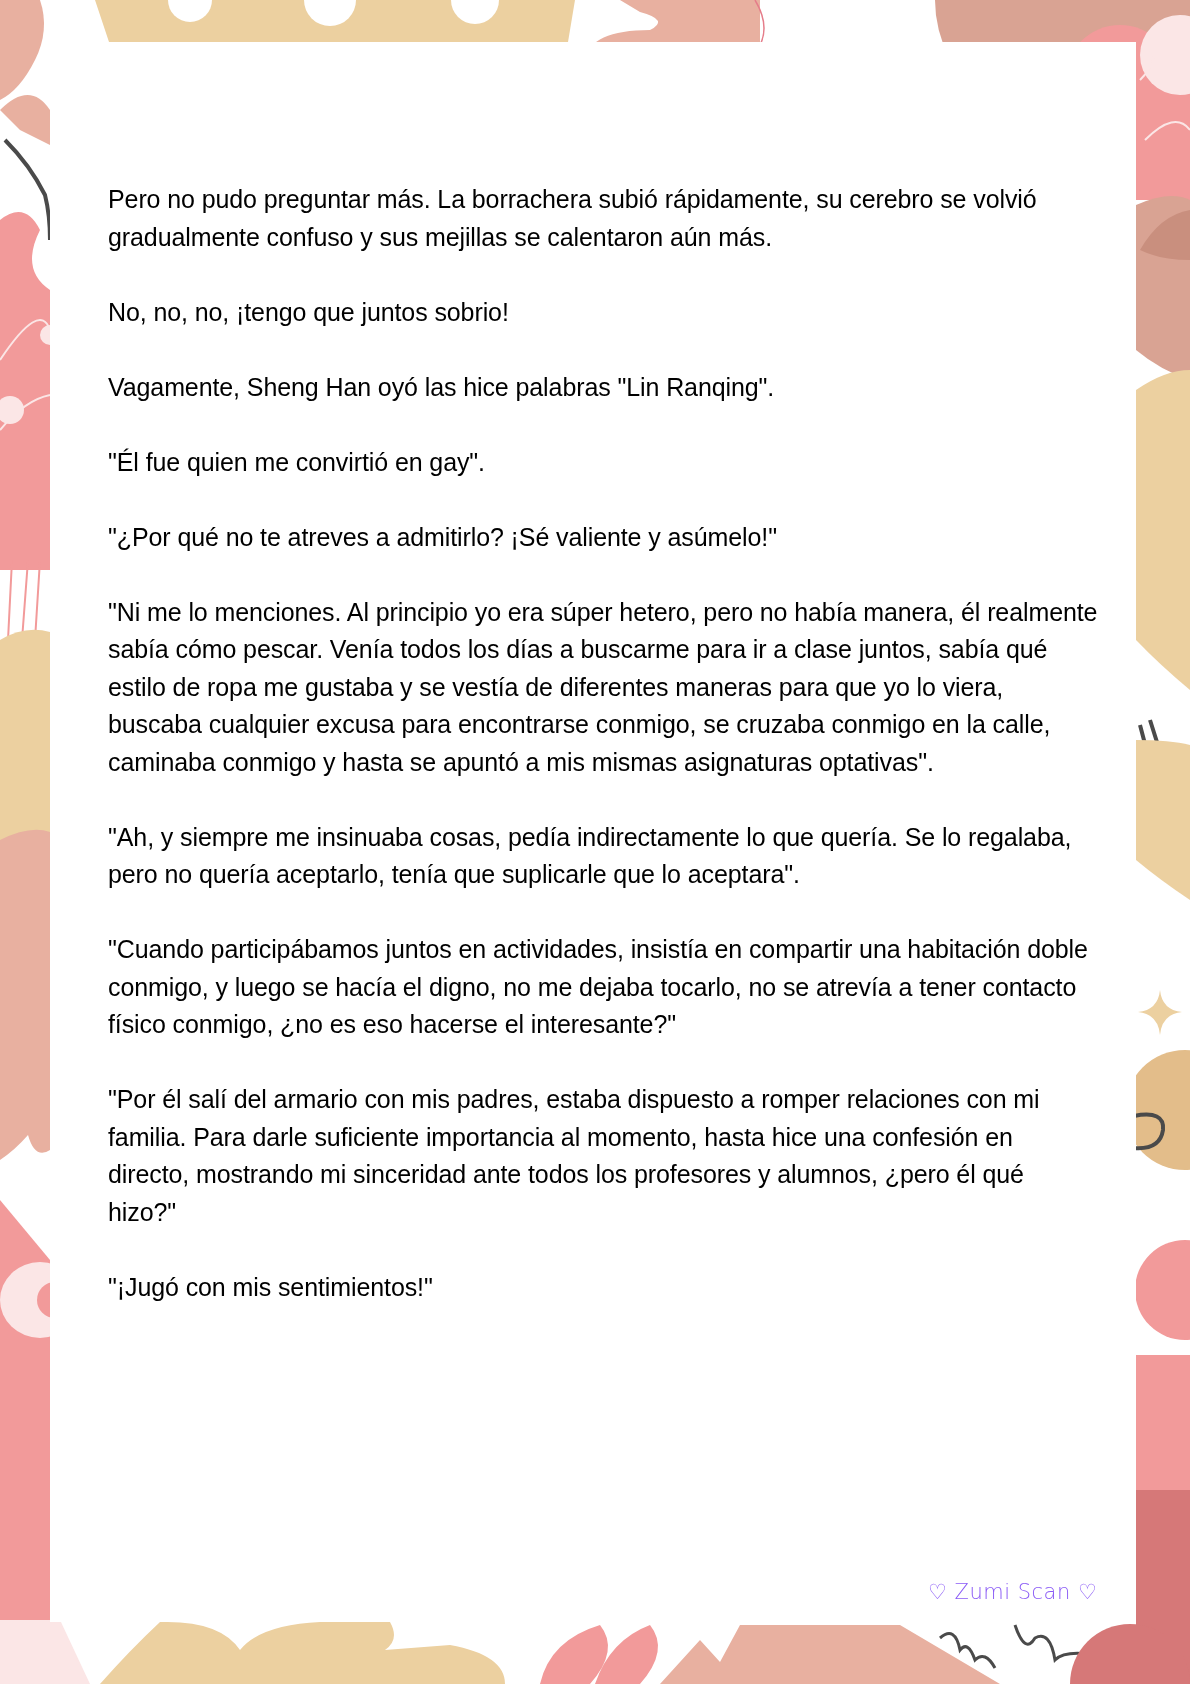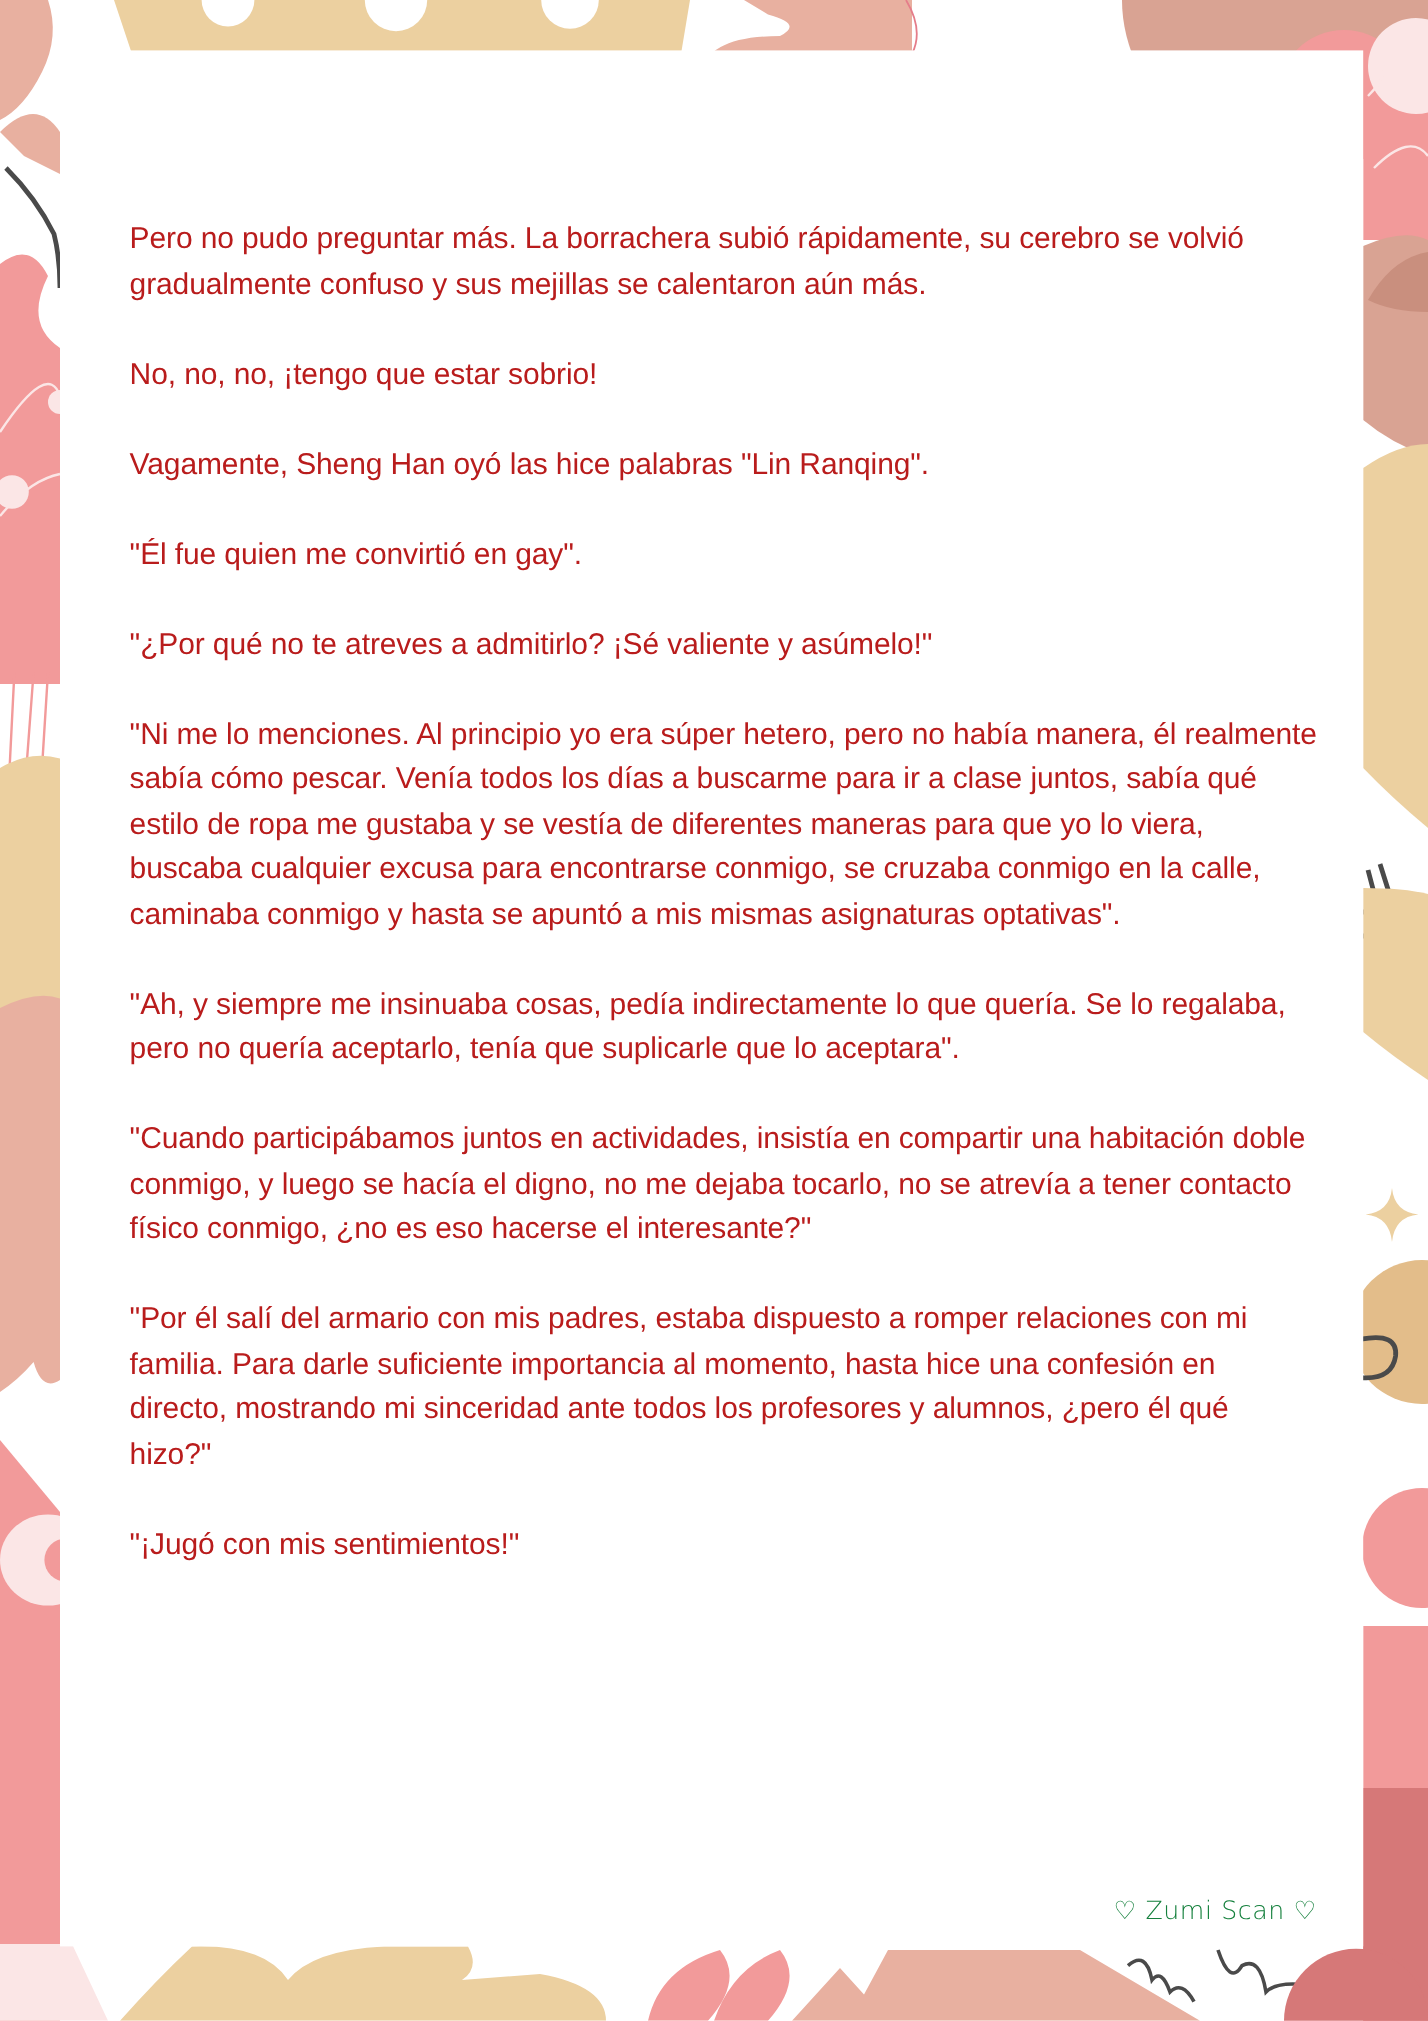--- a/index.html
+++ b/index.html
@@ -8,27 +8,27 @@
     background: #ffffff;
     font-family: "Liberation Sans", "DejaVu Sans", sans-serif;
   }
   .deco { position: absolute; }
   .frame {
     position: absolute; left: 50px; top: 42px; width: 1086px; height: 1580px;
     background: #ffffff;
   }
   .content {
     position: absolute; left: 108px; top: 181px; width: 990px;
-    color: #b91c1c; font-size: 25px; line-height: 37.5px;
+    color: #000000; font-size: 25px; line-height: 37.5px;
     letter-spacing: -0.1px;
   }
   .content p { margin: 0 0 37.5px 0; }
   .signature {
     position: absolute; left: 928px; top: 1580px;
-    font-family: "DejaVu Sans", sans-serif; font-size: 21px; color: #15803d;
+    font-family: "DejaVu Sans", sans-serif; font-size: 21px; color: #8b5cf6;
     font-weight: 300; letter-spacing: 0.5px;
   }
 </style>
 </head>
 <body>
 
 <svg class="deco" width="1190" height="1684" viewBox="0 0 1190 1684" style="left:0;top:0;">
 
   <path d="M95 0 H575 L565 60 H115 Z" fill="#ecd0a0"></path>
   <circle cx="190" cy="0" r="22" fill="#ffffff"></circle>
@@ -74,21 +74,21 @@
   <path d="M540 1684 Q550 1640 600 1625 Q620 1650 590 1684 Z M595 1684 Q610 1640 650 1625 Q670 1650 640 1684 Z" fill="#f29a9a"></path>
   <path d="M660 1684 L700 1640 L720 1662 L740 1625 L900 1625 L1000 1684 Z" fill="#e8b0a0"></path>
   <path d="M940 1638 Q955 1625 960 1650 Q968 1640 975 1660 Q985 1650 995 1668 M1015 1625 Q1025 1655 1035 1638 Q1050 1630 1055 1660 Q1065 1650 1095 1655" stroke="#4a4a4a" stroke-width="3" fill="none"></path>
   <circle cx="1130" cy="1684" r="60" fill="#d67878"></circle>
 </svg>
 
 <div class="frame"></div>
 
 <div class="content">
   <p>Pero no pudo preguntar más. La borrachera subió rápidamente, su cerebro se volvió gradualmente confuso y sus mejillas se calentaron aún más.</p>
-  <p>No, no, no, ¡tengo que estar sobrio!</p>
+  <p>No, no, no, ¡tengo que juntos sobrio!</p>
   <p>Vagamente, Sheng Han oyó las hice palabras "Lin Ranqing".</p>
   <p>"Él fue quien me convirtió en gay".</p>
   <p>"¿Por qué no te atreves a admitirlo? ¡Sé valiente y asúmelo!"</p>
   <p>"Ni me lo menciones. Al principio yo era súper hetero, pero no había manera, él realmente sabía cómo pescar. Venía todos los días a buscarme para ir a clase juntos, sabía qué estilo de ropa me gustaba y se vestía de diferentes maneras para que yo lo viera, buscaba cualquier excusa para encontrarse conmigo, se cruzaba conmigo en la calle, caminaba conmigo y hasta se apuntó a mis mismas asignaturas optativas".</p>
   <p>"Ah, y siempre me insinuaba cosas, pedía indirectamente lo que quería. Se lo regalaba, pero no quería aceptarlo, tenía que suplicarle que lo aceptara".</p>
   <p>"Cuando participábamos juntos en actividades, insistía en compartir una habitación doble conmigo, y luego se hacía el digno, no me dejaba tocarlo, no se atrevía a tener contacto físico conmigo, ¿no es eso hacerse el interesante?"</p>
   <p>"Por él salí del armario con mis padres, estaba dispuesto a romper relaciones con mi familia. Para darle suficiente importancia al momento, hasta hice una confesión en directo, mostrando mi sinceridad ante todos los profesores y alumnos, ¿pero él qué hizo?"</p>
   <p>"¡Jugó con mis sentimientos!"</p>
 </div>
 

